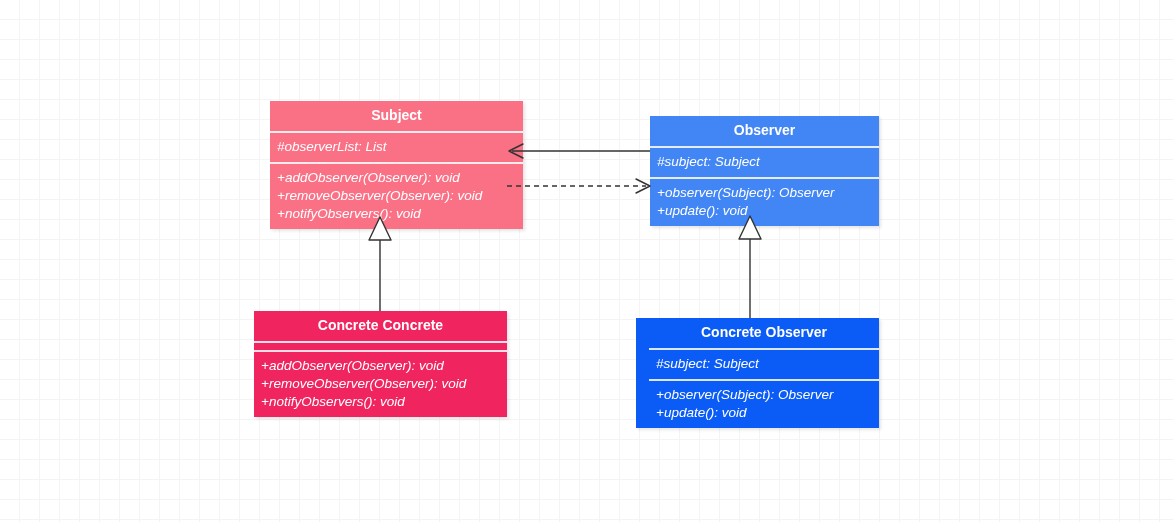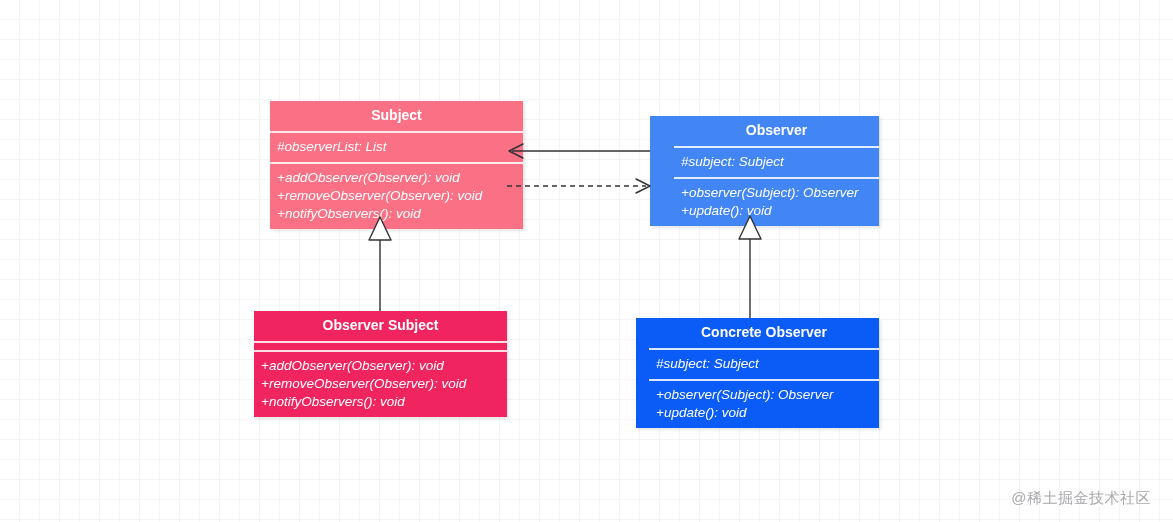--- a/index.html
+++ b/index.html
@@ -53,21 +53,21 @@
     width: 100%;
     background: rgba(255,255,255,0.85);
   }
   .empty-compartment {
     height: 7px;
   }
 
   
   .theme-subject            { background: #fa7186; }
   .theme-concrete-subject   { background: #f0245f; }
-  .theme-observer           { background: #4285f4; padding-left: 24px; }
+  .theme-observer           { background: #4285f4; }
   .theme-concrete-observer  { background: #0b5cf6; }
 
   
   #box-subject            { left: 254px; top: 101px;  width: 253px; margin-left: 16px; }
   #box-concrete-subject   { left: 254px; top: 311px;  width: 253px; }
   #box-observer           { left: 650px; top: 116px;  width: 229px; }
   #box-concrete-observer  { left: 636px; top: 318px;  width: 243px; padding-left: 13px; }
 
   
   #connectors {
@@ -116,21 +116,21 @@
       <div class="row">#subject: Subject</div>
     </div>
     <div class="sep"></div>
     <div class="uml-compartment">
       <div class="row">+observer(Subject): Observer</div>
       <div class="row">+update(): void</div>
     </div>
   </div>
 
   <div class="uml-class theme-concrete-subject" id="box-concrete-subject">
-    <div class="uml-title">Observer Subject</div>
+    <div class="uml-title">Concrete Concrete</div>
     <div class="sep"></div>
     <div class="empty-compartment"></div>
     <div class="sep"></div>
     <div class="uml-compartment">
       <div class="row">+addObserver(Observer): void</div>
       <div class="row">+removeObserver(Observer): void</div>
       <div class="row">+notifyObservers(): void</div>
     </div>
   </div>
 
@@ -163,15 +163,14 @@
       <line x1="380" y1="311" x2="380" y2="240" stroke="#333333" stroke-width="1.4"></line>
       <polygon points="380,217 391,240 369,240" fill="#ffffff" stroke="#333333" stroke-width="1.4" stroke-linejoin="round"></polygon>
     </g>
 
     <g>
       <line x1="750" y1="318" x2="750" y2="239" stroke="#333333" stroke-width="1.4"></line>
       <polygon points="750,216 761,239 739,239" fill="#ffffff" stroke="#333333" stroke-width="1.4" stroke-linejoin="round"></polygon>
     </g>
   </svg>
 
-  <div id="watermark">@稀土掘金技术社区</div>
 
 </div>
 
 </body></html>

